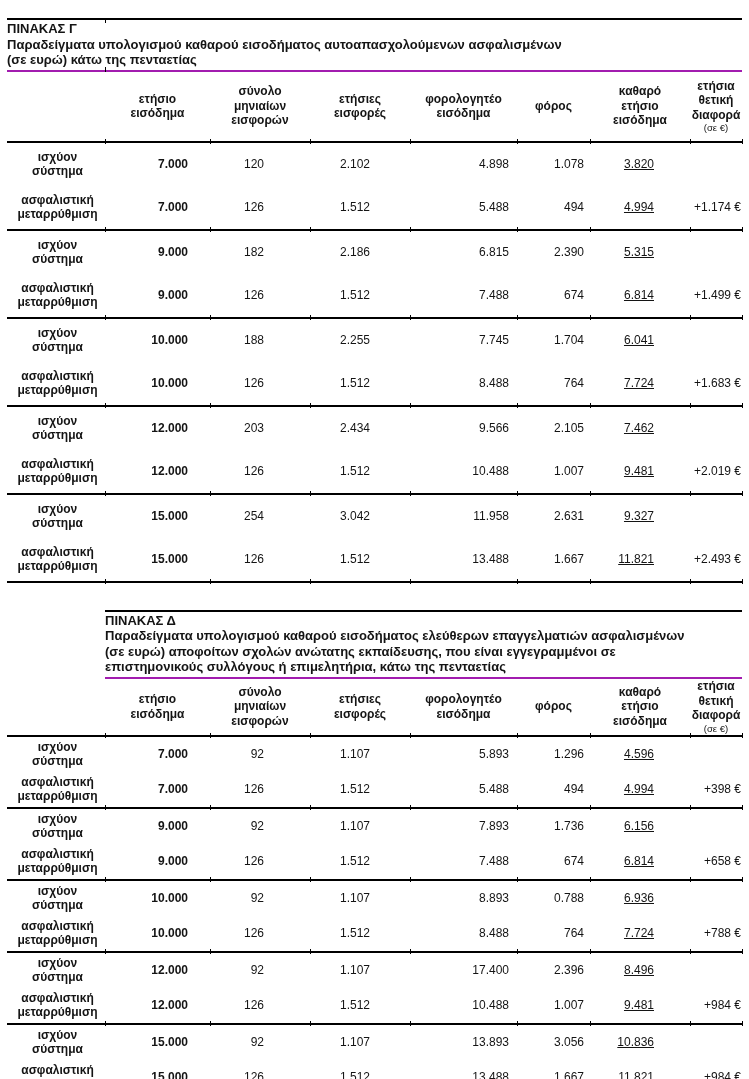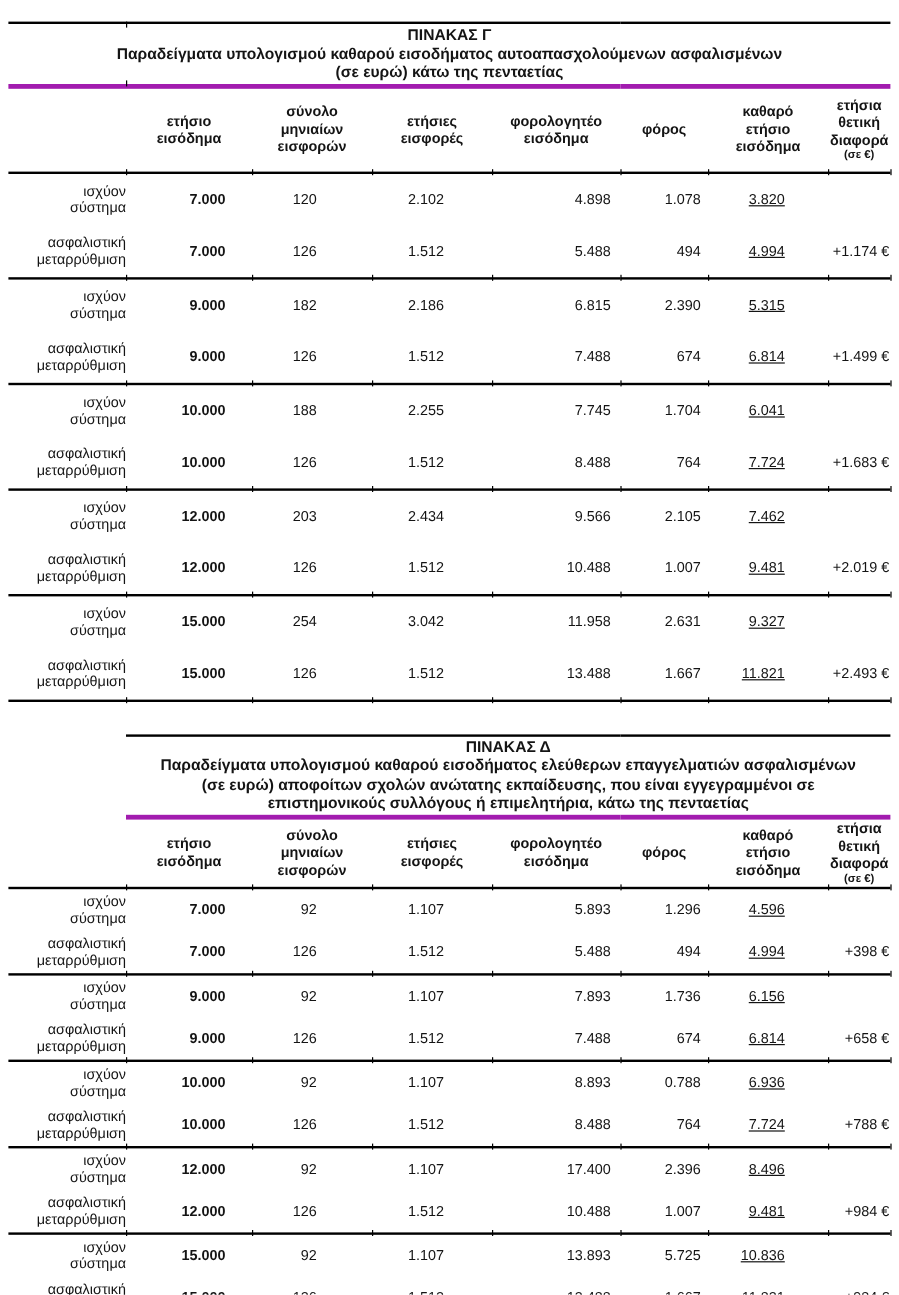--- a/index.html
+++ b/index.html
@@ -8,52 +8,52 @@
     font-family:"Liberation Sans","DejaVu Sans",sans-serif;
     color:#141414;
   }
   .page{padding:18px 7px 0 7px;}
   table{border-collapse:collapse;table-layout:fixed;width:735px;}
   td,th{padding:0;margin:0;}
 
   
   .title-cell{
     position:relative;
-    border-top:2px solid #000;border-bottom:4px solid #a21caf;
-    text-align:center;font-weight:bold;font-size:13px;line-height:15.5px;
+    border-top:2px solid #000;border-bottom:2px solid #a21caf;
+    font-weight:bold;font-size:13px;line-height:15.5px;
     padding:1px 0 2px 0;
   }
   
   .full-title::before{content:"";position:absolute;left:13.33%;top:-2px;width:1px;height:5px;background:#000;}
   .full-title::after{content:"";position:absolute;left:13.33%;bottom:-2px;width:1px;height:5px;background:#000;}
   .corner-empty{border:none;}
 
   
   .header-row th{
     font-weight:bold;font-size:12px;line-height:14.5px;
     text-align:center;vertical-align:middle;
   }
   .t-c .header-row th{height:69px;}
   .t-d .header-row th{height:56px;}
-  .note{display:block;font-size:9.5px;line-height:11px;font-weight:bold;}
+  .note{display:block;font-size:9.5px;line-height:11px;font-weight:normal;}
 
   
   .sep > *{border-bottom:2px solid #000;position:relative;}
   .sep > *:not(:first-child)::before{
     content:"";position:absolute;left:-0.5px;bottom:-3px;width:1px;height:5px;background:#000;
   }
   .sep > *:last-child::after{
     content:"";position:absolute;right:-0.5px;bottom:-3px;width:1px;height:5px;background:#000;
   }
 
   
   tbody td{font-size:12px;vertical-align:middle;}
   .t-c tbody td{height:43px;}
   .t-d tbody td{height:35px;}
-  .rowlabel{font-weight:normal;line-height:14px;text-align:right;padding-left:3px;}
+  .rowlabel{font-weight:bold;line-height:14px;text-align:center;padding-left:3px;}
   .num{text-align:right;white-space:nowrap;}
   .c1{padding-right:22px;font-weight:bold;}
   .c2{padding-right:46px;}
   .c3{padding-right:40px;}
   .c4{padding-right:8px;}
   .c5{padding-right:6px;}
   .c6{padding-right:36px;text-decoration:underline;}
   .c7{padding-right:1px;}
   .diff{font-weight:normal;}
 
@@ -300,21 +300,21 @@
           <td class="num c5">1.007</td>
           <td class="num c6">9.481</td>
           <td class="num c7 diff">+984 €</td>
         </tr>
         <tr>
           <td class="rowlabel">ισχύον<br>σύστημα</td>
           <td class="num c1">15.000</td>
           <td class="num c2">92</td>
           <td class="num c3">1.107</td>
           <td class="num c4">13.893</td>
-          <td class="num c5">5.725</td>
+          <td class="num c5">3.056</td>
           <td class="num c6">10.836</td>
           <td class="num c7 diff"></td>
         </tr>
         <tr class="sep">
           <td class="rowlabel">ασφαλιστική<br>μεταρρύθμιση</td>
           <td class="num c1">15.000</td>
           <td class="num c2">126</td>
           <td class="num c3">1.512</td>
           <td class="num c4">13.488</td>
           <td class="num c5">1.667</td>

